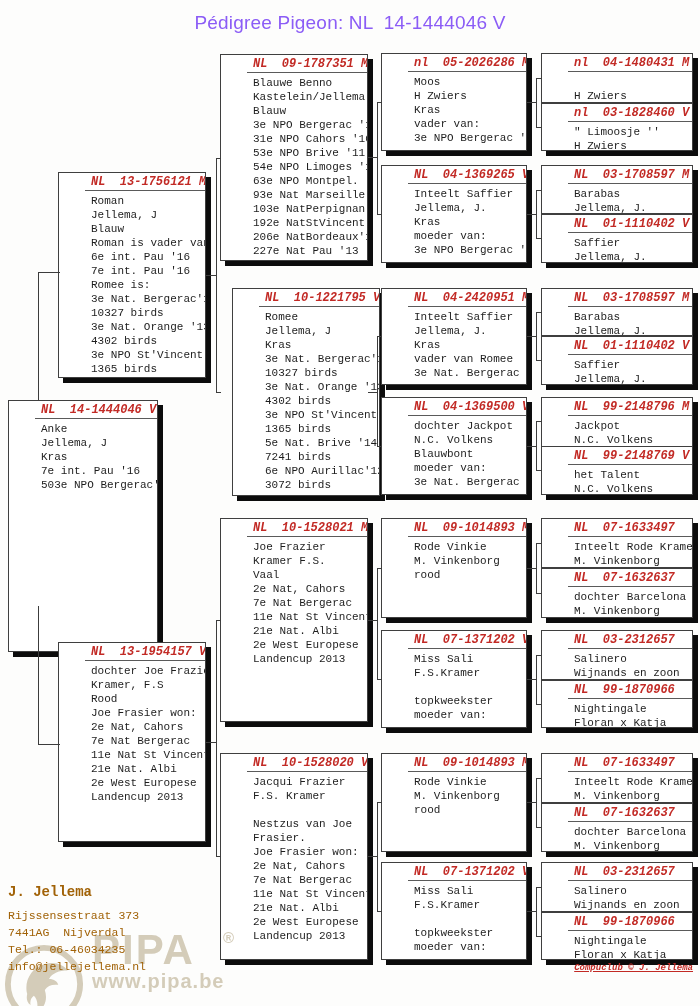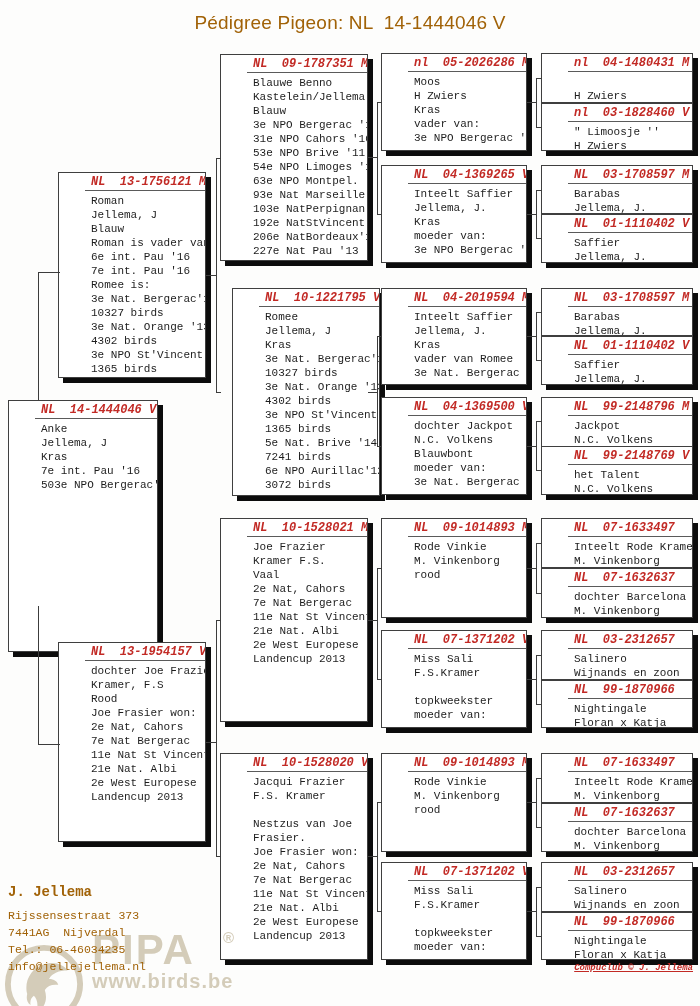--- a/index.html
+++ b/index.html
@@ -7,21 +7,21 @@
     --tan:#d2cab6;
     --shadow:#0c0c0c;
   }
   html,body{margin:0;padding:0;background:#f6f6f4;}
   #page{
     position:relative;width:700px;height:1006px;background:#fdfdfc;
     overflow:hidden;font-family:"Liberation Mono",monospace;
   }
   .title{
     position:absolute;top:12px;left:0;width:100%;text-align:center;
-    font-family:"Liberation Sans",sans-serif;font-size:19px;color:#a16207;
+    font-family:"Liberation Sans",sans-serif;font-size:19px;color:#8b5cf6;
     white-space:pre;letter-spacing:.2px;
   }
   .box{
     position:absolute;background:#fff;border:1px solid #3f3f3f;
     box-shadow:5px 5px 0 var(--shadow);box-sizing:border-box;overflow:hidden;padding-left:26px;
   }
   .ring{
     font-family:"Liberation Mono",monospace;
     font-size:12px;font-weight:bold;font-style:italic;line-height:14px;
     color:var(--red);padding:2px 6px 1px;border-bottom:1px solid #5a5a5a;
@@ -182,21 +182,21 @@
   </div>
   <div class="box" style="left:381px;top:165px;width:146px;height:98px">
     <div class="ring">NL  04-1369265 V</div>
     <div class="body">Inteelt Saffier
 Jellema, J.
 Kras
 moeder van:
 3e NPO Bergerac '14</div>
   </div>
   <div class="box" style="left:381px;top:288px;width:146px;height:97px">
-    <div class="ring">NL  04-2019594 M</div>
+    <div class="ring">NL  04-2420951 M</div>
     <div class="body">Inteelt Saffier
 Jellema, J.
 Kras
 vader van Romee
 3e Nat. Bergerac '13</div>
   </div>
   <div class="box" style="left:381px;top:397px;width:146px;height:98px">
     <div class="ring">NL  04-1369500 V</div>
     <div class="body">dochter Jackpot
 N.C. Volkens
@@ -380,21 +380,21 @@
   <div class="watermark">
     <svg class="wm-logo" viewBox="0 0 100 100">
       <circle cx="50" cy="50" r="43" fill="none" stroke="currentColor" stroke-width="7"></circle>
       <path fill="currentColor" d="M30 62 C26 48 34 30 52 26 C64 23 74 28 78 34 C68 34 60 37 56 44 C62 44 66 47 67 51 C60 50 54 52 51 57 C55 70 50 80 40 84 C44 76 42 68 38 64 C35 66 33 70 34 75 C29 72 29 66 30 62 Z"></path>
     </svg>
     <div class="wm-text">
       <div class="wm-brand">
         <span>PIPA</span>
         <span class="wm-reg">®</span>
       </div>
-      <div class="wm-url">www.birds.be</div>
+      <div class="wm-url">www.pipa.be</div>
     </div>
   </div>
 
   <div class="owner">
     <div class="owner-name">J. Jellema</div>
     <div class="owner-address">Rijssensestraat 373
 7441AG  Nijverdal
 Tel.: 06-46034235
 info@jellejellema.nl</div>
   </div>

